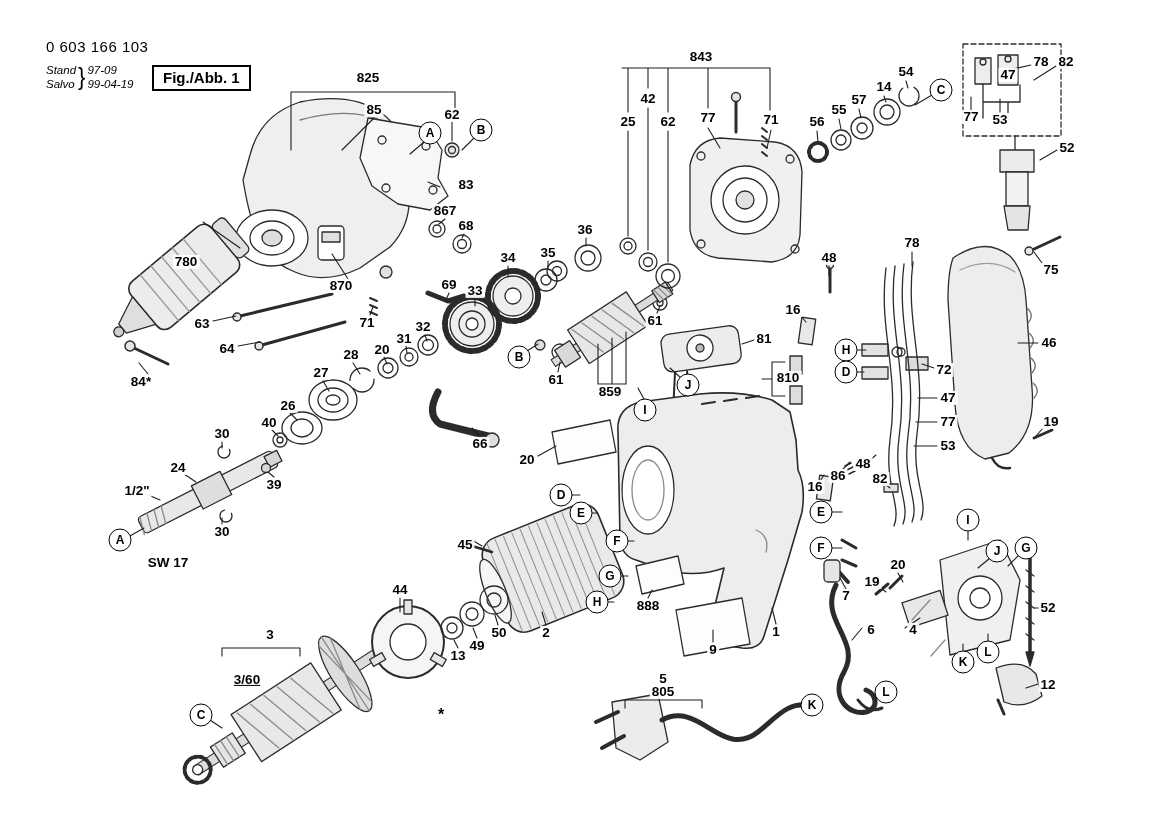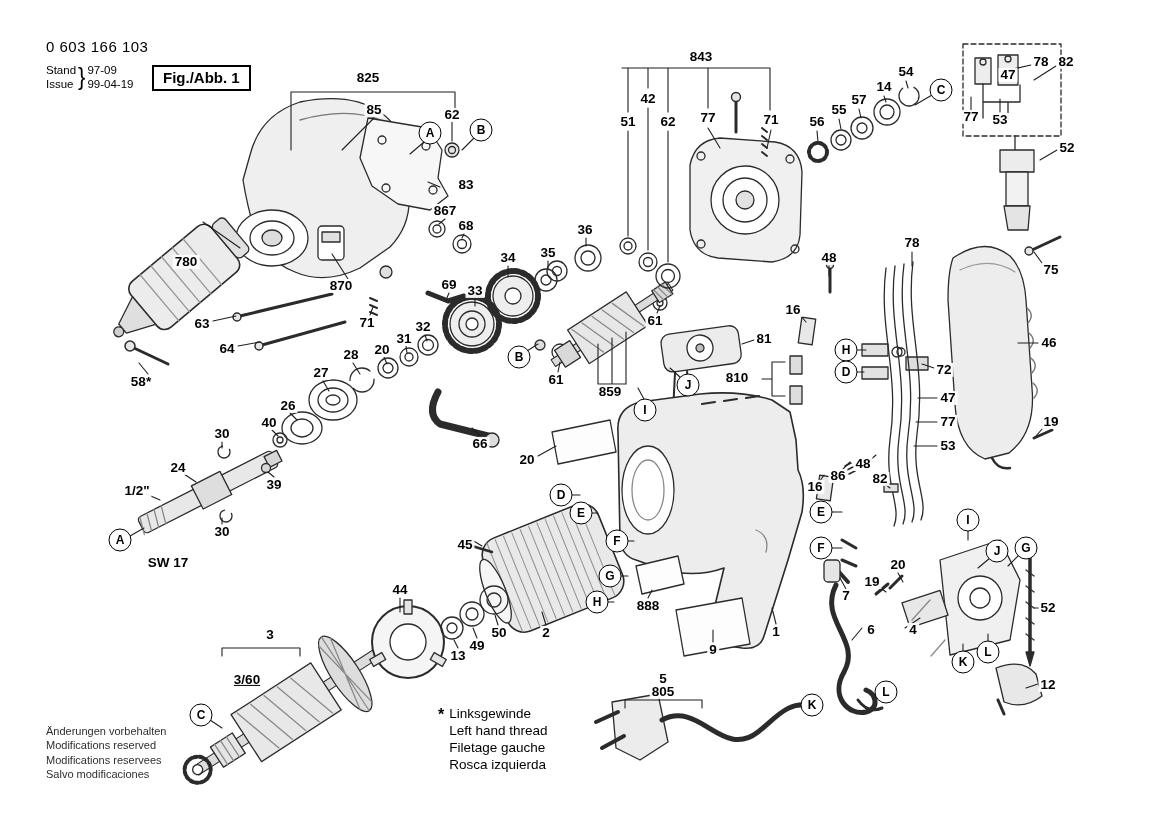--- a/index.html
+++ b/index.html
@@ -14,21 +14,21 @@
     font-weight:bold; font-size:13.5px; line-height:1.05; color:#000;
     background:rgba(255,255,255,.93); padding:0 2px; white-space:nowrap;
   }
   .callout.circle {
     width:21px; height:21px; padding:0; border:1.7px solid #000; border-radius:50%;
     display:flex; align-items:center; justify-content:center; font-size:12px; background:#fff;
   }
   .hdr { position:absolute; left:46px; top:38px; }
   .part-no { font-size:15px; letter-spacing:.5px; }
   .stand-issue { display:flex; align-items:center; margin-top:8px; font-size:11.5px; }
-  .si-col { line-height:1.25; }
+  .si-col { line-height:1.25;font-style:italic; }
   .si-brace { font-size:22px; font-weight:300; margin:0 2px; transform:scaleY(1.1); }
   .figbox {
     position:absolute; left:152px; top:65px; border:2.5px solid #000;
     font-weight:bold; font-size:15px; padding:2px 9px 3px;
   }
   .rev-notes { position:absolute; left:46px; top:724px; font-size:11px; line-height:1.3; color:#2e2e2e; }
   .thread-note { position:absolute; left:438px; top:706px; display:flex; }
   .thread-star { font-weight:bold; font-size:16px; margin-right:5px; }
   .thread-lines { font-size:13.5px; line-height:1.25; }
 </style>
@@ -370,26 +370,26 @@
       <div class="callout circle" style="left: 481px; top: 130px;">B</div>
       <div class="callout" style="left: 466px; top: 185px;">83</div>
       <div class="callout" style="left: 445px; top: 211px;">867</div>
       <div class="callout" style="left: 466px; top: 226px;">68</div>
       <div class="callout" style="left: 186px; top: 215px; margin-top: 47px;">780</div>
       <div class="callout" style="left: 341px; top: 286px;">870</div>
       <div class="callout" style="left: 449px; top: 285px;">69</div>
       <div class="callout" style="left: 367px; top: 323px;">71</div>
       <div class="callout" style="left: 202px; top: 324px;">63</div>
       <div class="callout" style="left: 227px; top: 349px;">64</div>
-      <div class="callout" style="left: 141px; top: 382px;">58*</div>
+      <div class="callout" style="left: 141px; top: 382px;">84*</div>
       <div class="callout" style="left: 475px; top: 291px;">33</div>
       <div class="callout" style="left: 508px; top: 258px;">34</div>
       <div class="callout" style="left: 548px; top: 253px;">35</div>
       <div class="callout" style="left: 585px; top: 230px;">36</div>
-      <div class="callout" style="left: 628px; top: 122px;">51</div>
+      <div class="callout" style="left: 628px; top: 122px;">25</div>
       <div class="callout" style="left: 648px; top: 99px;">42</div>
       <div class="callout" style="left: 668px; top: 122px;">62</div>
       <div class="callout" style="left: 701px; top: 57px;">843</div>
       <div class="callout" style="left: 708px; top: 118px;">77</div>
       <div class="callout" style="left: 771px; top: 120px;">71</div>
       <div class="callout" style="left: 817px; top: 122px;">56</div>
       <div class="callout" style="left: 839px; top: 110px;">55</div>
       <div class="callout" style="left: 859px; top: 100px;">57</div>
       <div class="callout" style="left: 884px; top: 87px;">14</div>
       <div class="callout" style="left: 906px; top: 72px;">54</div>
@@ -402,21 +402,21 @@
       <div class="callout" style="left: 1067px; top: 148px;">52</div>
       <div class="callout" style="left: 1051px; top: 270px;">75</div>
       <div class="callout" style="left: 1049px; top: 343px;">46</div>
       <div class="callout" style="left: 912px; top: 243px;">78</div>
       <div class="callout" style="left: 829px; top: 258px;">48</div>
       <div class="callout" style="left: 793px; top: 310px;">16</div>
       <div class="callout circle" style="left: 846px; top: 350px;">H</div>
       <div class="callout circle" style="left: 846px; top: 372px;">D</div>
       <div class="callout" style="left: 944px; top: 370px;">72</div>
       <div class="callout" style="left: 764px; top: 339px;">81</div>
-      <div class="callout" style="left: 737px; top: 378px;">810</div>
+      <div class="callout" style="left: 788px; top: 378px;">810</div>
       <div class="callout" style="left: 948px; top: 398px;">47</div>
       <div class="callout" style="left: 948px; top: 422px;">77</div>
       <div class="callout" style="left: 948px; top: 446px;">53</div>
       <div class="callout" style="left: 1051px; top: 422px;">19</div>
       <div class="callout" style="left: 863px; top: 464px;">48</div>
       <div class="callout" style="left: 838px; top: 476px;">86</div>
       <div class="callout" style="left: 815px; top: 487px;">16</div>
       <div class="callout" style="left: 880px; top: 479px;">82</div>
       <div class="callout circle" style="left: 821px; top: 512px;">E</div>
       <div class="callout circle" style="left: 821px; top: 548px;">F</div>
@@ -475,41 +475,29 @@
       <div class="callout" style="left: 663px; top: 692px;">805</div>
       <div class="callout circle" style="left: 812px; top: 705px;">K</div>
       <div class="callout circle" style="left: 886px; top: 692px;">L</div>
     </div>
 
   <div class="hdr">
     <div class="part-no">0 603 166 103</div>
     <div class="stand-issue">
       <div class="si-col">
         <div>Stand</div>
-        <div>Issue</div>
+        <div>Salvo</div>
       </div>
       <div class="si-brace">}</div>
       <div class="si-col">
         <div>97-09</div>
         <div>99-04-19</div>
       </div>
     </div>
   </div>
   <div class="figbox">Fig./Abb. 1</div>
 
-  <div class="rev-notes">
-    <div>Änderungen vorbehalten</div>
-    <div>Modifications reserved</div>
-    <div>Modifications reservees</div>
-    <div>Salvo modificaciones</div>
-  </div>
 
   <div class="thread-note">
     <div class="thread-star">*</div>
-    <div class="thread-lines">
-      <div>Linksgewinde</div>
-      <div>Left hand thread</div>
-      <div>Filetage gauche</div>
-      <div>Rosca izquierda</div>
-    </div>
   </div>
 
 </div>
 
 </body></html>

